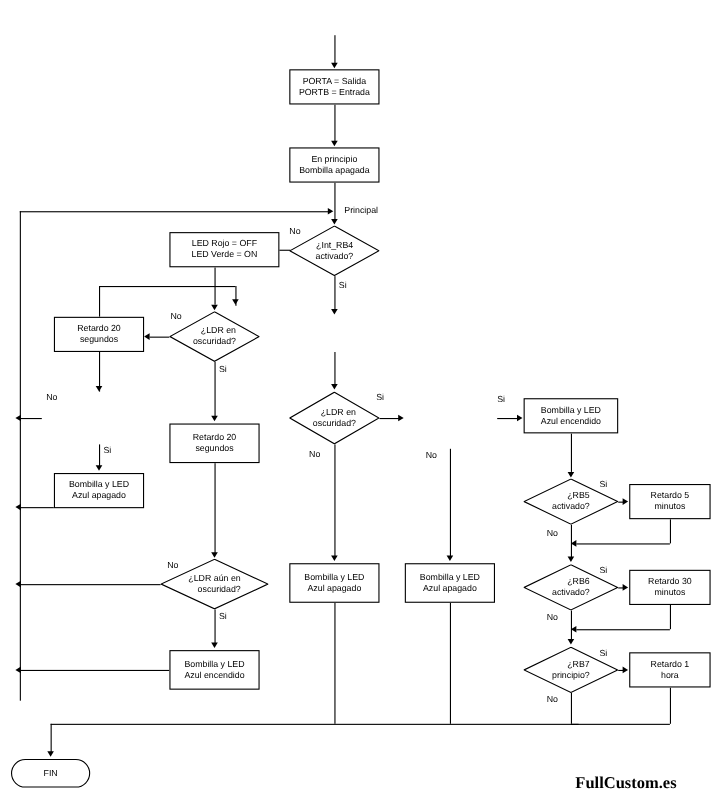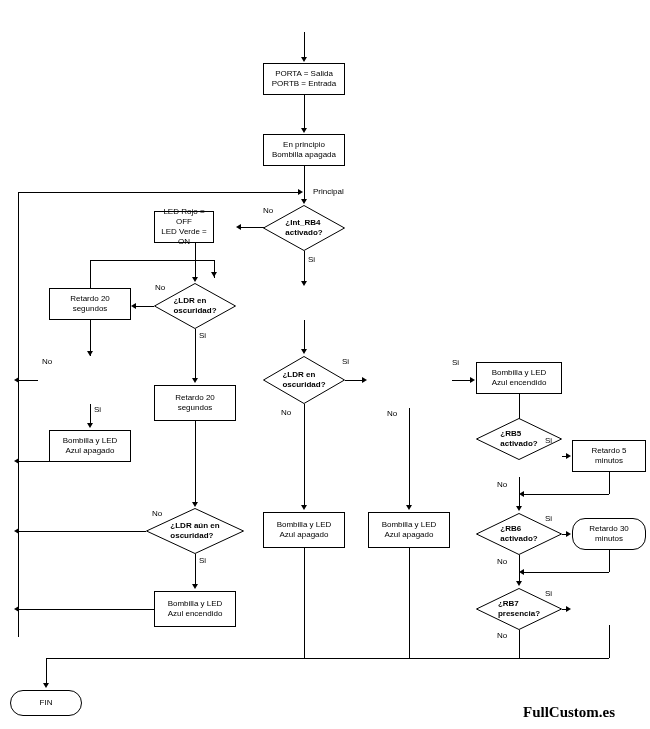--- a/index.html
+++ b/index.html
@@ -46,27 +46,26 @@
     left: 0; top: 0;
     width: 100%; height: 100%;
   }
   .decision .dlabel {
     position: absolute;
     left: 0; top: 0;
     width: 100%; height: 100%;
     display: flex;
     align-items: center;
     justify-content: center;
-    text-align: left;
+    text-align: right;
     font-size: 8px;
     line-height: 1.2;
     color: #000000;
     white-space: pre-line;
     z-index: 2;
-    font-weight: bold;
   }
   .ln {
     position: absolute;
     background: #000000;
     z-index: 1;
   }
   .lh { height: 1px; }
   .lv { width: 1px; }
   .arrow {
     position: absolute;
@@ -121,21 +120,21 @@
   <div class="elabel" style="left:313px; top:187px;">Principal</div>
 
   <div class="decision" style="left:263px; top:205px; width:82px; height:46px;">
     <svg class="dshape" viewBox="0 0 82 46" preserveAspectRatio="none">
       <polygon points="41,0.5 81.5,23 41,45.5 0.5,23" fill="#ffffff" stroke="#000000" stroke-width="1"></polygon>
     </svg>
     <div class="dlabel">¿Int_RB4
 activado?</div>
   </div>
 
-  <div class="node" style="left:154px; top:211px; width:60px; height:32px;">LED Rojo = OFF
+  <div class="node" style="left:154px; top:211px; width:100px; height:32px;">LED Rojo = OFF
 LED Verde = ON</div>
 
 
   <div class="decision" style="left:154px; top:283px; width:82px; height:46px;">
     <svg class="dshape" viewBox="0 0 82 46" preserveAspectRatio="none">
       <polygon points="41,0.5 81.5,23 41,45.5 0.5,23" fill="#ffffff" stroke="#000000" stroke-width="1"></polygon>
     </svg>
     <div class="dlabel">¿LDR en
 oscuridad?</div>
   </div>
@@ -155,50 +154,52 @@
       <polygon points="41,0.5 81.5,24 41,47.5 0.5,24" fill="#ffffff" stroke="#000000" stroke-width="1"></polygon>
     </svg>
     <div class="dlabel">¿LDR en
 oscuridad?</div>
   </div>
 
 
   <div class="node" style="left:476px; top:362px; width:86px; height:32px;">Bombilla y LED
 Azul encendido</div>
 
-  <div class="decision" style="left:476px; top:418px; width:86px; height:42px;">
+  <div class="decision" style="left:476px; top:435px; width:86px; height:42px;">
     <svg class="dshape" viewBox="0 0 86 42" preserveAspectRatio="none">
       <polygon points="43,0.5 85.5,21 43,41.5 0.5,21" fill="#ffffff" stroke="#000000" stroke-width="1"></polygon>
     </svg>
     <div class="dlabel">¿RB5
 activado?</div>
   </div>
 
   <div class="node" style="left:572px; top:440px; width:74px; height:32px;">Retardo 5
 minutos</div>
 
   <div class="decision" style="left:476px; top:513px; width:86px; height:42px;">
     <svg class="dshape" viewBox="0 0 86 42" preserveAspectRatio="none">
       <polygon points="43,0.5 85.5,21 43,41.5 0.5,21" fill="#ffffff" stroke="#000000" stroke-width="1"></polygon>
     </svg>
     <div class="dlabel">¿RB6
 activado?</div>
   </div>
 
-  <div class="node" style="left:572px; top:518px; width:74px; height:32px;border-radius:13px;">Retardo 30
+  <div class="node" style="left:572px; top:518px; width:74px; height:32px;">Retardo 30
 minutos</div>
 
   <div class="decision" style="left:476px; top:588px; width:86px; height:42px;">
     <svg class="dshape" viewBox="0 0 86 42" preserveAspectRatio="none">
       <polygon points="43,0.5 85.5,21 43,41.5 0.5,21" fill="#ffffff" stroke="#000000" stroke-width="1"></polygon>
     </svg>
     <div class="dlabel">¿RB7
-presencia?</div>
-  </div>
-
+principio?</div>
+  </div>
+
+  <div class="node" style="left:572px; top:593px; width:74px; height:32px;">Retardo 1
+hora</div>
 
   <div class="node" style="left:263px; top:512px; width:82px; height:36px;">Bombilla y LED
 Azul apagado</div>
 
   <div class="node" style="left:368px; top:512px; width:82px; height:36px;">Bombilla y LED
 Azul apagado</div>
 
   <div class="decision" style="left:146px; top:508px; width:98px; height:46px;">
     <svg class="dshape" viewBox="0 0 98 46" preserveAspectRatio="none">
       <polygon points="49,0.5 97.5,23 49,45.5 0.5,23" fill="#ffffff" stroke="#000000" stroke-width="1"></polygon>

